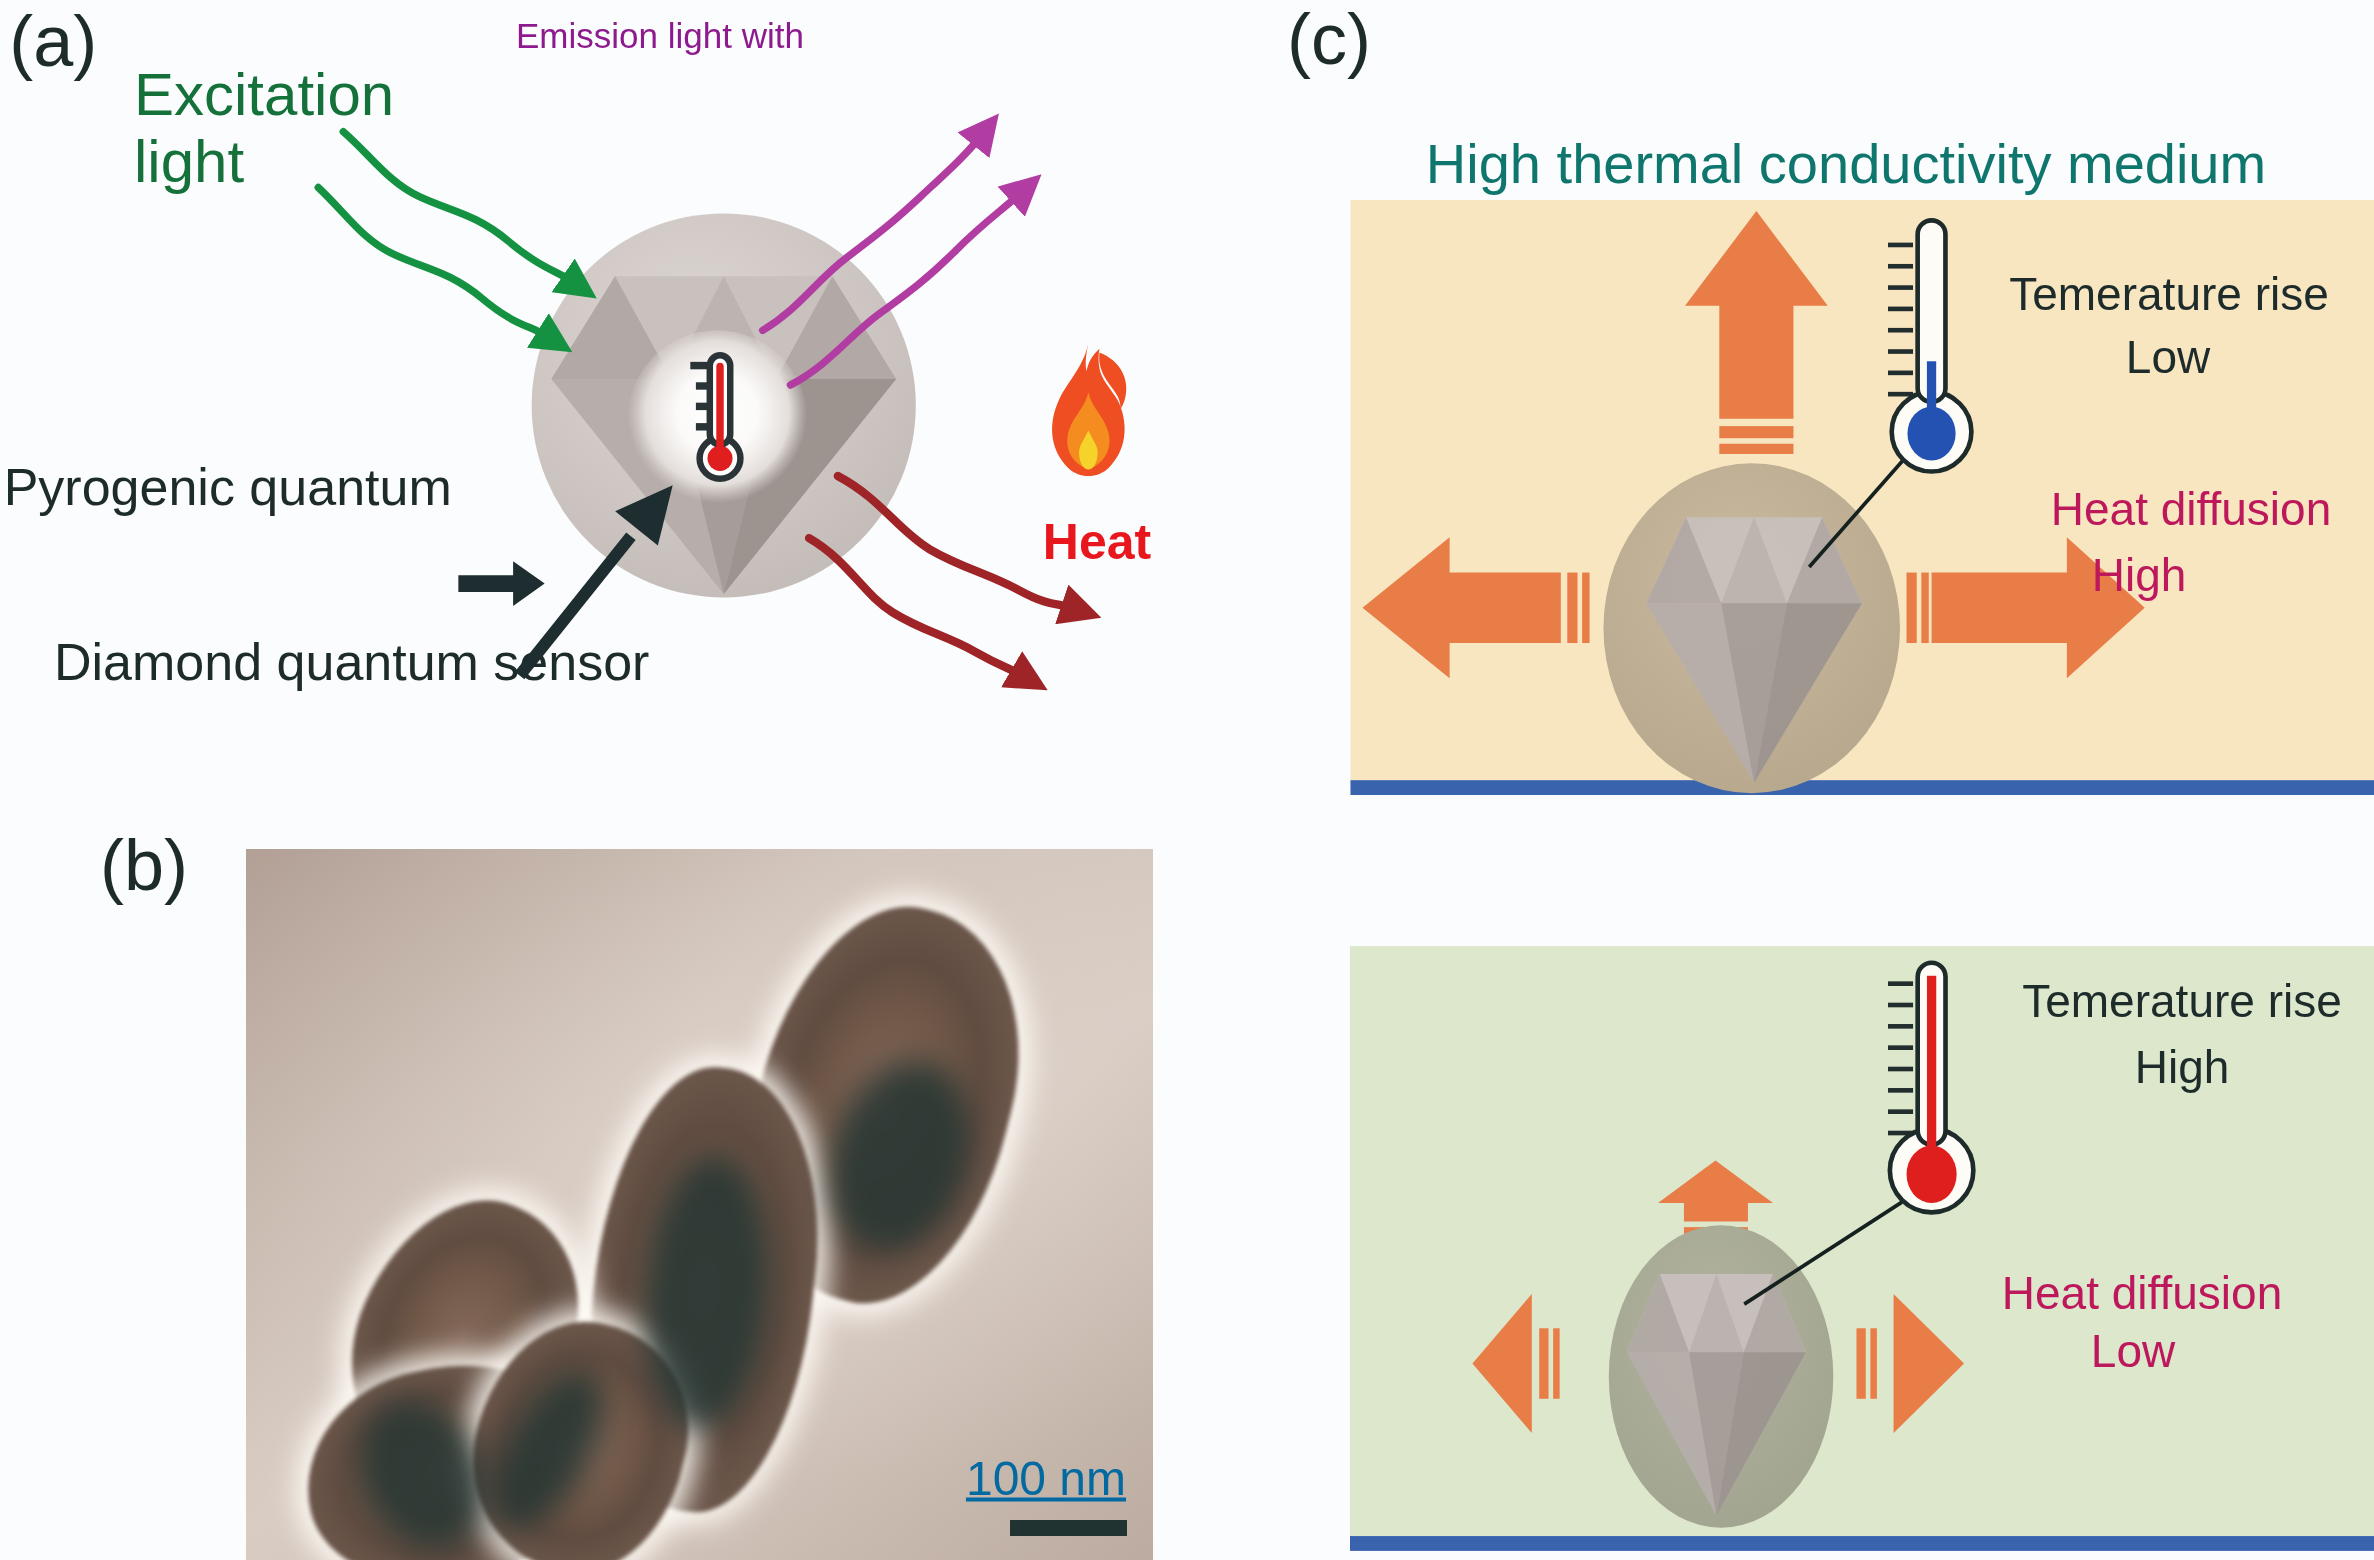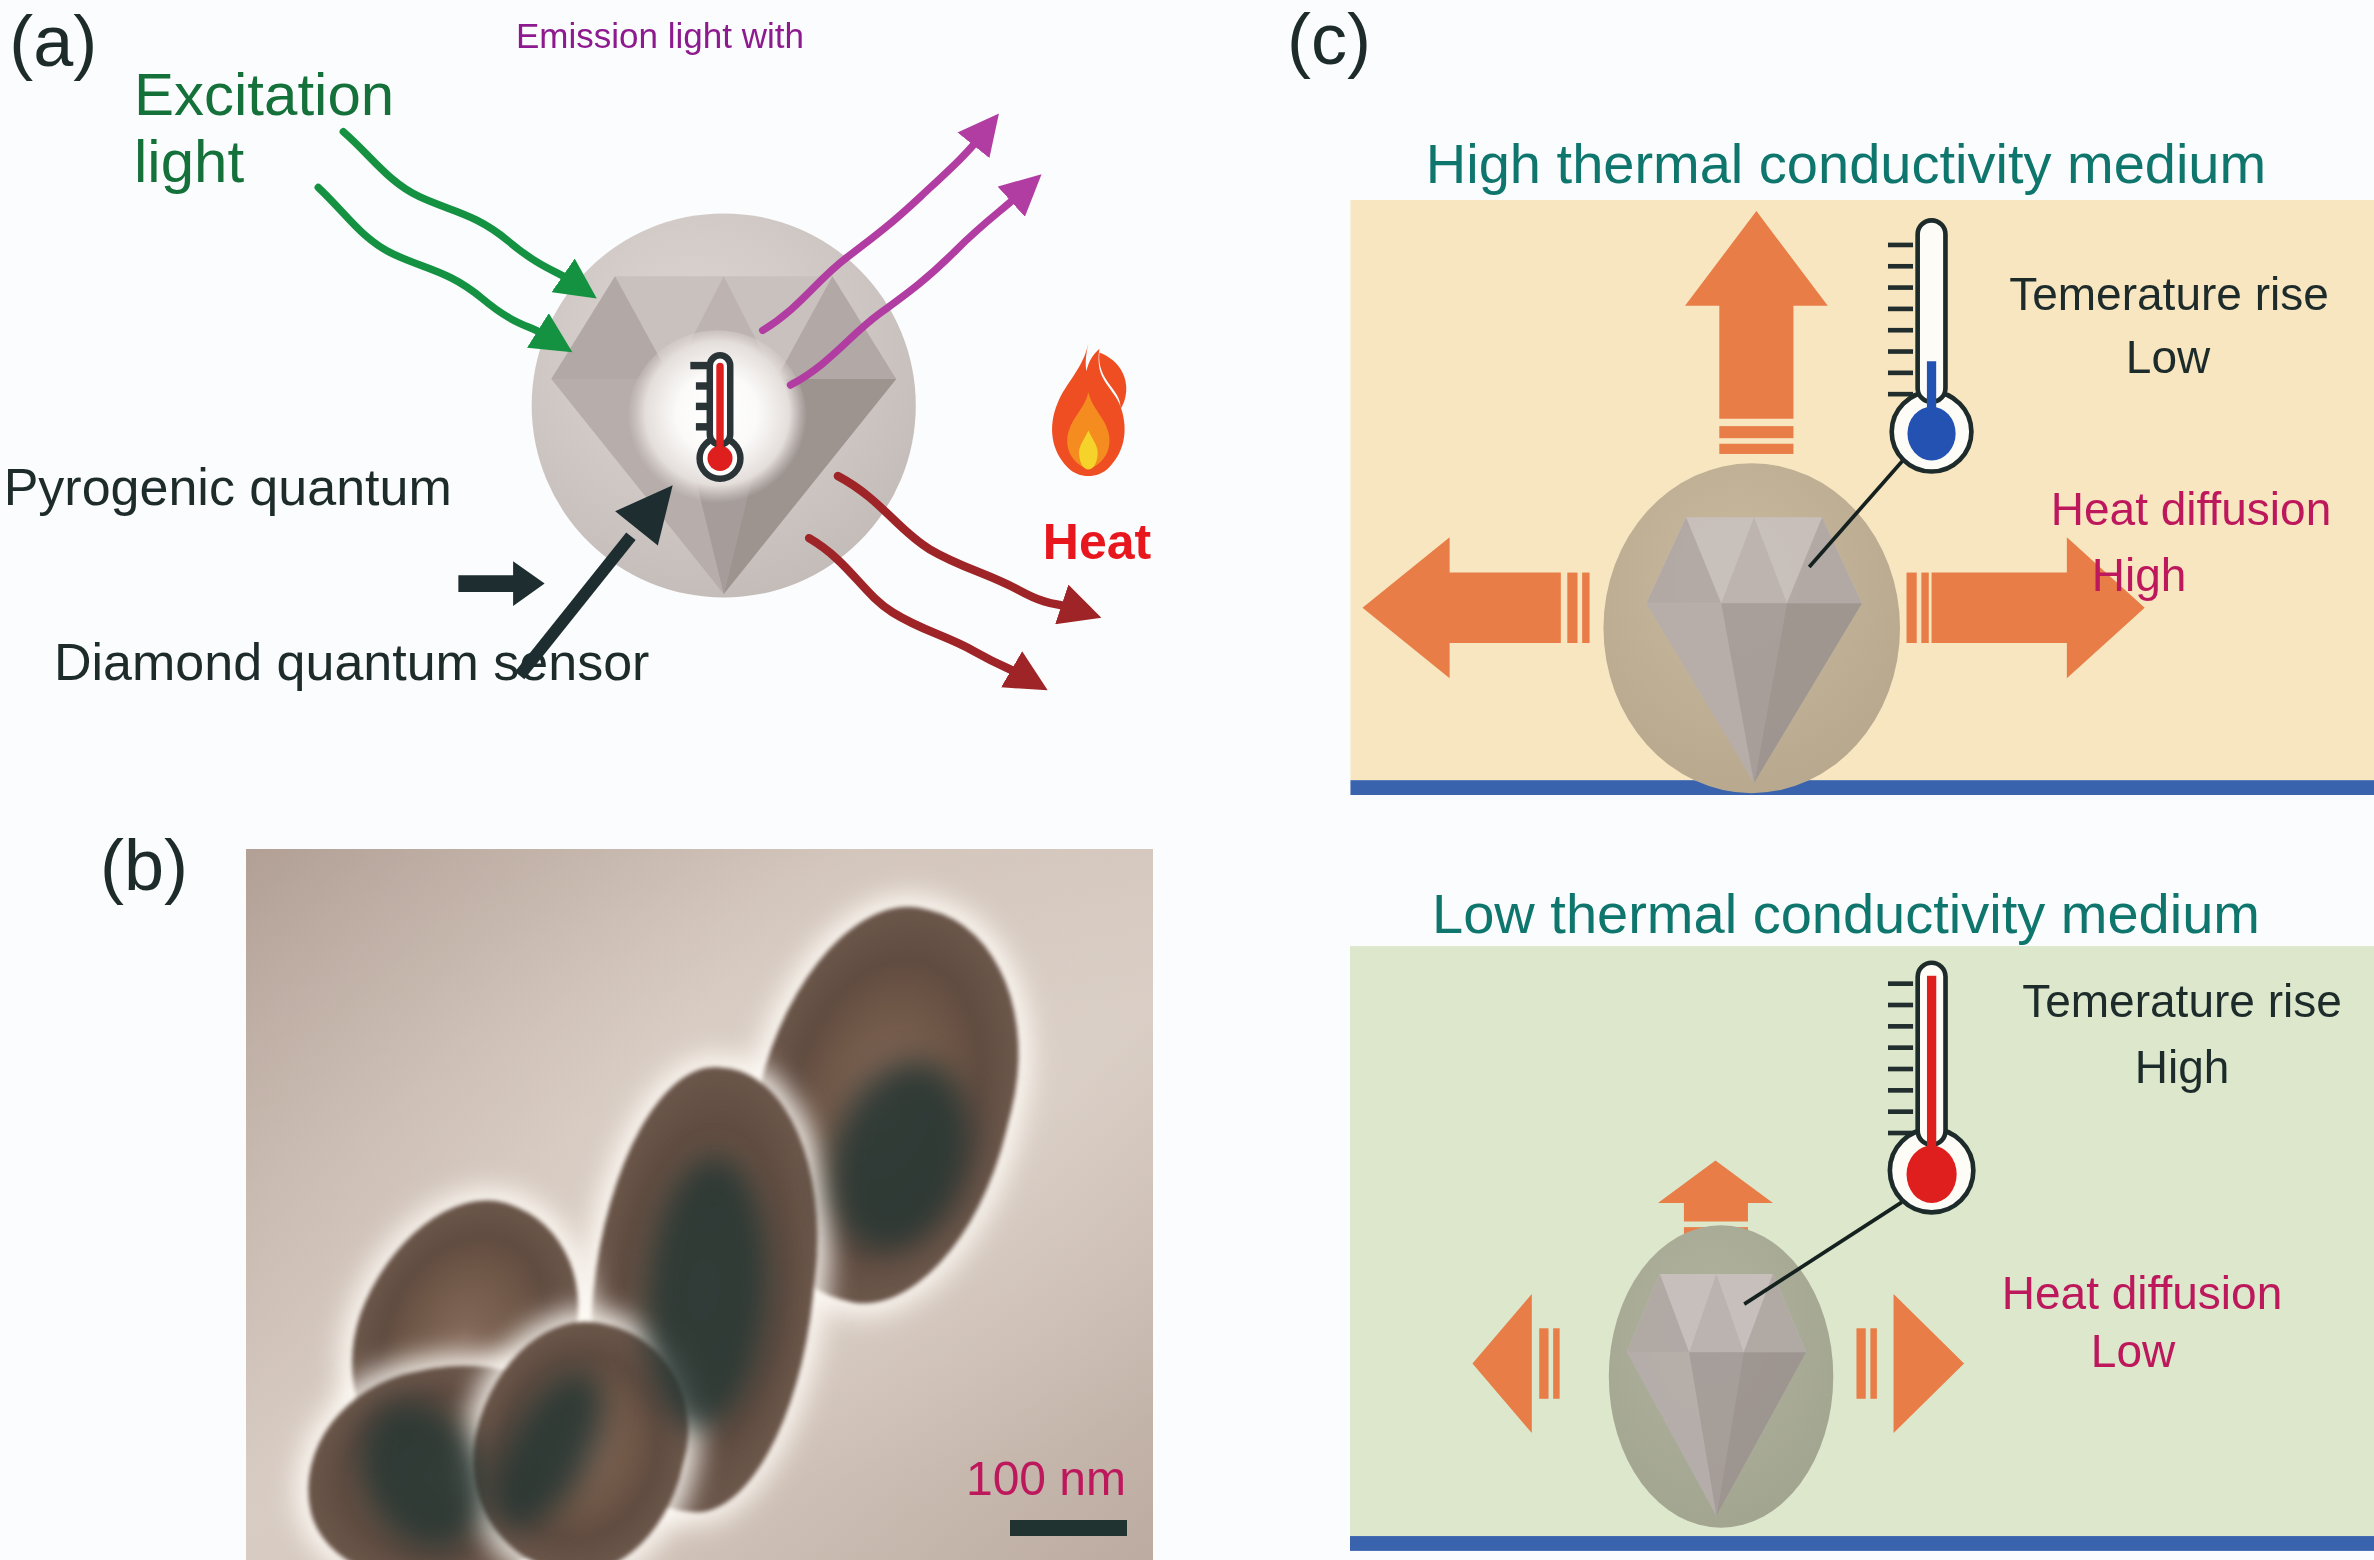--- a/index.html
+++ b/index.html
@@ -16,21 +16,21 @@
   .lbl-b{left:100px;top:826px;}
   .lbl-c{left:1287px;top:0px;}
   .excitation{left:134px;top:61px;font-size:60px;font-weight:500;line-height:67px;color:#14713a;}
   .emission{left:516px;top:0px;font-size:35px;font-weight:500;line-height:72px;color:#8d1a8e;}
   .pyrogenic{left:3.7px;top:458px;font-size:52px;font-weight:500;line-height:59px;}
   .sensor{left:54px;top:633px;font-size:52px;font-weight:500;line-height:59px;}
   .heat{left:1097px;top:542px;font-size:50px;font-weight:600;color:#e8161d;}
   .panel-title{font-size:56px;font-weight:400;color:#0f766e;}
   .side-label{font-size:46px;font-weight:400;color:#1d2b2b;}
   .maroon{color:#be185d;font-weight:500;}
-  .scale-text{left:1046px;top:1478px;font-size:48px;font-weight:500;color:#be185d;}
+  .scale-text{left:1046px;top:1478px;font-size:48px;font-weight:500;color:#0369a1;text-decoration:underline;}
   .scale-bar{left:1010px;top:1520px;width:117px;height:16px;background:#213331;}
   
   .tem{
     left:246px;top:849px;width:907px;height:711px;overflow:hidden;
     background:
       radial-gradient(120% 90% at 60% 35%, rgba(224,214,206,.55), rgba(224,214,206,0) 60%),
       linear-gradient(150deg,#c2b1a7 0%,#d0c2b8 28%,#d8ccc3 55%,#cfc1b7 82%,#c8b9ae 100%);
   }
   .tem-vignette{position:absolute;inset:0;
     background:
@@ -158,21 +158,20 @@
     <div class="core" style="left:260px;top:513px;width:83px;height:176px;transform:rotate(28deg)"></div>
     <div class="tem-vignette"></div>
   </div>
 
   <div class="abs scale-text ctr">100 nm</div>
   <div class="abs scale-bar"></div>
 
   <div class="abs fig-label lbl-c">(c)</div>
 
   <div class="abs panel-title ctr" style="left:1846px;top:163px">High thermal conductivity medium</div>
-  <div class="abs panel-title ctr" style="left:1846px;top:913px">Low thermal conductivity medium</div>
 
   <svg class="abs" style="left:1350px;top:200px" width="1025" height="595" viewBox="0 0 1105 642">
     <defs>
       <radialGradient id="partTop" cx="45%" cy="35%" r="70%">
         <stop offset="0%" stop-color="#c8b99f"></stop>
         <stop offset="100%" stop-color="#b7a88d"></stop>
       </radialGradient>
       <radialGradient id="partBot" cx="45%" cy="35%" r="70%">
         <stop offset="0%" stop-color="#b1b39e"></stop>
         <stop offset="100%" stop-color="#a1a48e"></stop>

